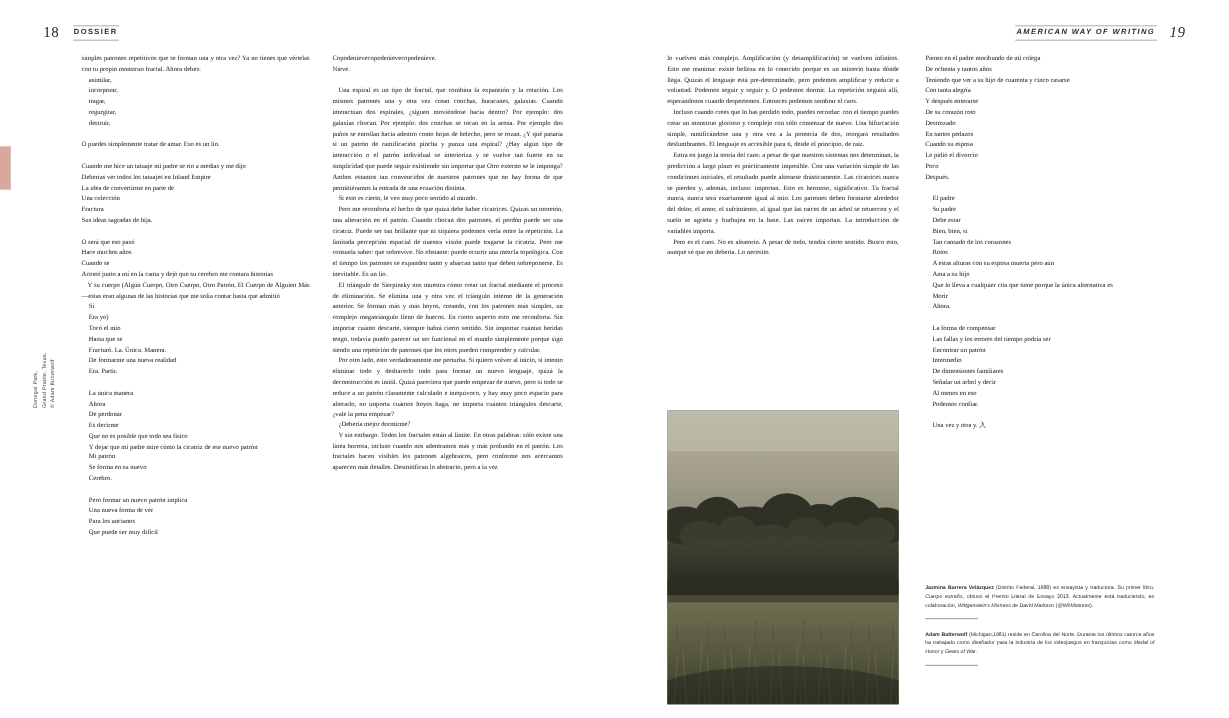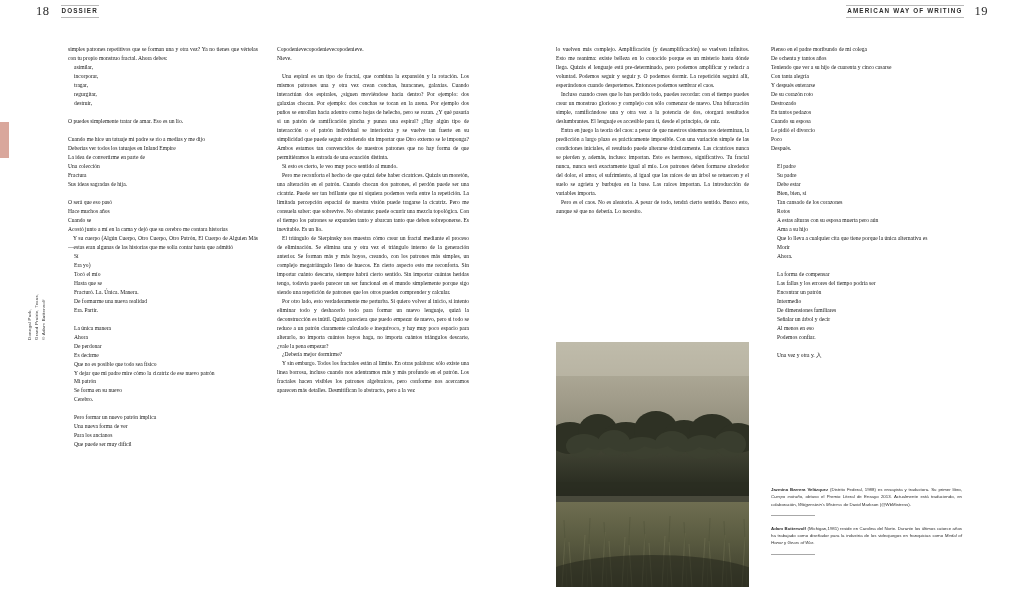--- a/index.html
+++ b/index.html
@@ -18,27 +18,27 @@
   .spread {
     position: relative;
     width: 1024px;
     height: 598px;
     background: #ffffff;
   }
 
   
   .runhead {
     position: absolute;
-    top: 4px;
+    top: 20px;
     display: flex;
     align-items: center;
     gap: 11px;
   }
   .runhead.left  { left: 36px; }
-  .runhead.right { right: 36px; }
+  .runhead.right { right: 36px; font-style: italic; }
 
   .folio {
     font-family: "Liberation Serif", serif;
     font-size: 12.5px;
     letter-spacing: .5px;
     color: #2b2b2b;
   }
   .runhead-label {
     font-family: "Liberation Sans", sans-serif;
     font-size: 6.3px;

